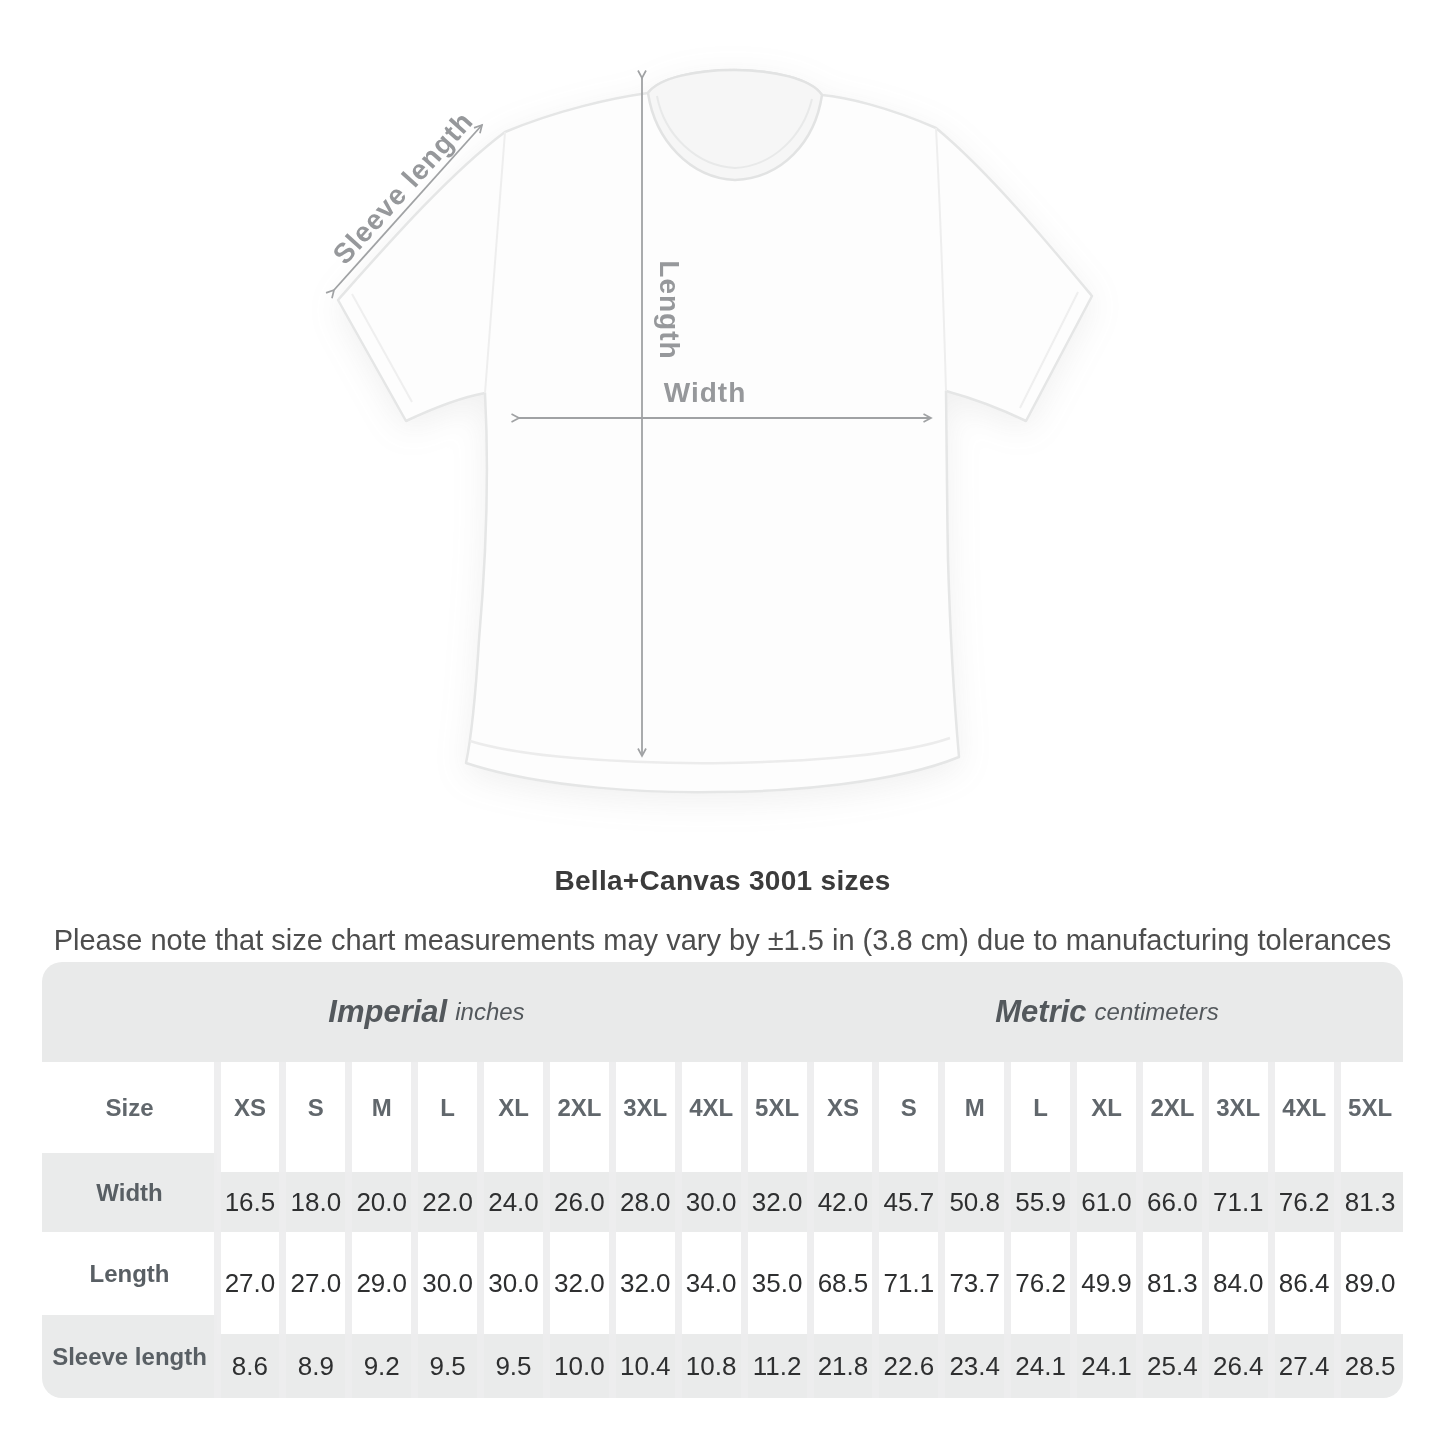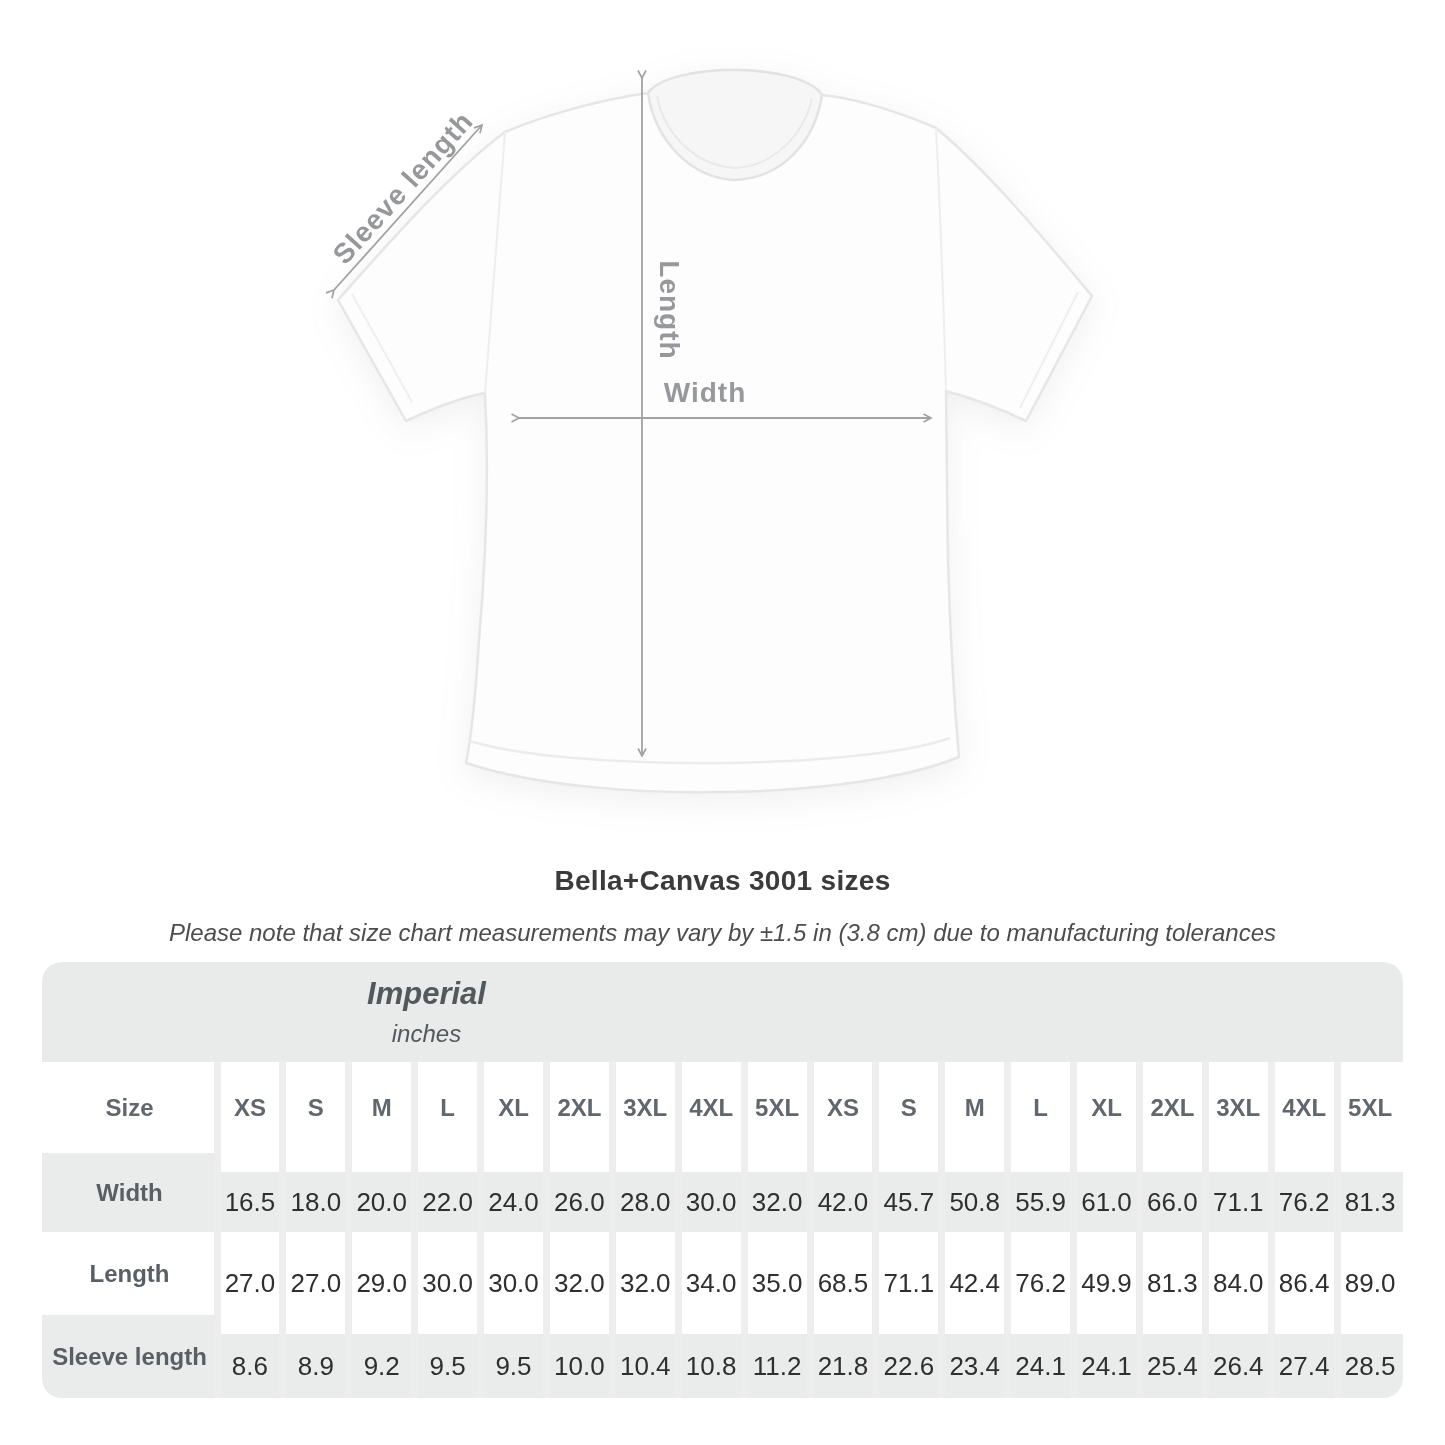--- a/index.html
+++ b/index.html
@@ -7,28 +7,28 @@
     width:1445px;height:1445px;position:relative;background:#ffffff;
     font-family:"Liberation Sans","DejaVu Sans",sans-serif;overflow:hidden;
   }
   .diagram{position:absolute;top:0;left:0;width:1445px;height:845px;}
   .page-title{
     position:absolute;top:846px;left:0;width:100%;text-align:center;
     font-size:28px;font-weight:bold;color:#3b3b3b;letter-spacing:0.3px;
   }
   .page-note{
     position:absolute;top:895px;left:0;width:100%;text-align:center;
-    font-size:24px;font-style:italic;color:#4d4d4d;
+    font-size:29px;color:#4d4d4d;
   }
   .size-table{
     position:absolute;left:42px;top:962px;width:1361px;height:436px;
     border-radius:20px;overflow:hidden;background:#ffffff;
   }
   .band{height:100px;background:#e9eaea;display:flex;}
-  .band-half{display:flex;flex-direction:column;align-items:center;justify-content:center;gap:8px;}
+  .band-half{display:flex;flex-direction:row;align-items:center;justify-content:center;gap:8px;}
   .band-half.left{width:56.5%;}
   .band-half.right{width:43.5%;}
   .band-name{font-size:31px;font-weight:bold;font-style:italic;color:#53585c;}
   .band-unit{font-size:24px;font-style:italic;color:#53585c;}
   .table-body{position:relative;height:376px;}
   .grid{display:grid;grid-template-rows:91px 79px 83px 83px;height:100%;}
   .cell{display:flex;align-items:center;justify-content:center;white-space:nowrap;}
   .head{font-size:24px;font-weight:bold;color:#61676c;}
   .rowlabel{font-size:24px;font-weight:bold;color:#595f64;}
   .val{font-size:26px;color:#2e2f30;margin-top:19px;}
@@ -95,20 +95,24 @@
 </div>
 
 <h1 class="page-title">Bella+Canvas 3001 sizes</h1>
 <p class="page-note">Please note that size chart measurements may vary by ±1.5 in (3.8 cm) due to manufacturing tolerances</p>
 
 <div class="size-table">
   <div class="band">
     <div class="band-half left">
       <div class="band-name">Imperial</div>
       <div class="band-unit">inches</div>
+    </div>
+    <div class="band-half right">
+      <div class="band-name">Metric</div>
+      <div class="band-unit">centimeters</div>
     </div>
   </div>
   <div class="table-body">
     <div class="grid" style="grid-template-columns: 175px repeat(18, 1fr);">
         <div class="cell head">Size</div>
         <div class="cell head">XS</div>
         <div class="cell head">S</div>
         <div class="cell head">M</div>
         <div class="cell head">L</div>
         <div class="cell head">XL</div>
@@ -149,21 +153,21 @@
         <div class="cell val">27.0</div>
         <div class="cell val">29.0</div>
         <div class="cell val">30.0</div>
         <div class="cell val">30.0</div>
         <div class="cell val">32.0</div>
         <div class="cell val">32.0</div>
         <div class="cell val">34.0</div>
         <div class="cell val">35.0</div>
         <div class="cell val">68.5</div>
         <div class="cell val">71.1</div>
-        <div class="cell val">42.4</div>
+        <div class="cell val">73.7</div>
         <div class="cell val">76.2</div>
         <div class="cell val">49.9</div>
         <div class="cell val">81.3</div>
         <div class="cell val">84.0</div>
         <div class="cell val">86.4</div>
         <div class="cell val">89.0</div>
         <div class="cell rowlabel stripe">Sleeve length</div>
         <div class="cell val stripe">8.6</div>
         <div class="cell val stripe">8.9</div>
         <div class="cell val stripe">9.2</div>

